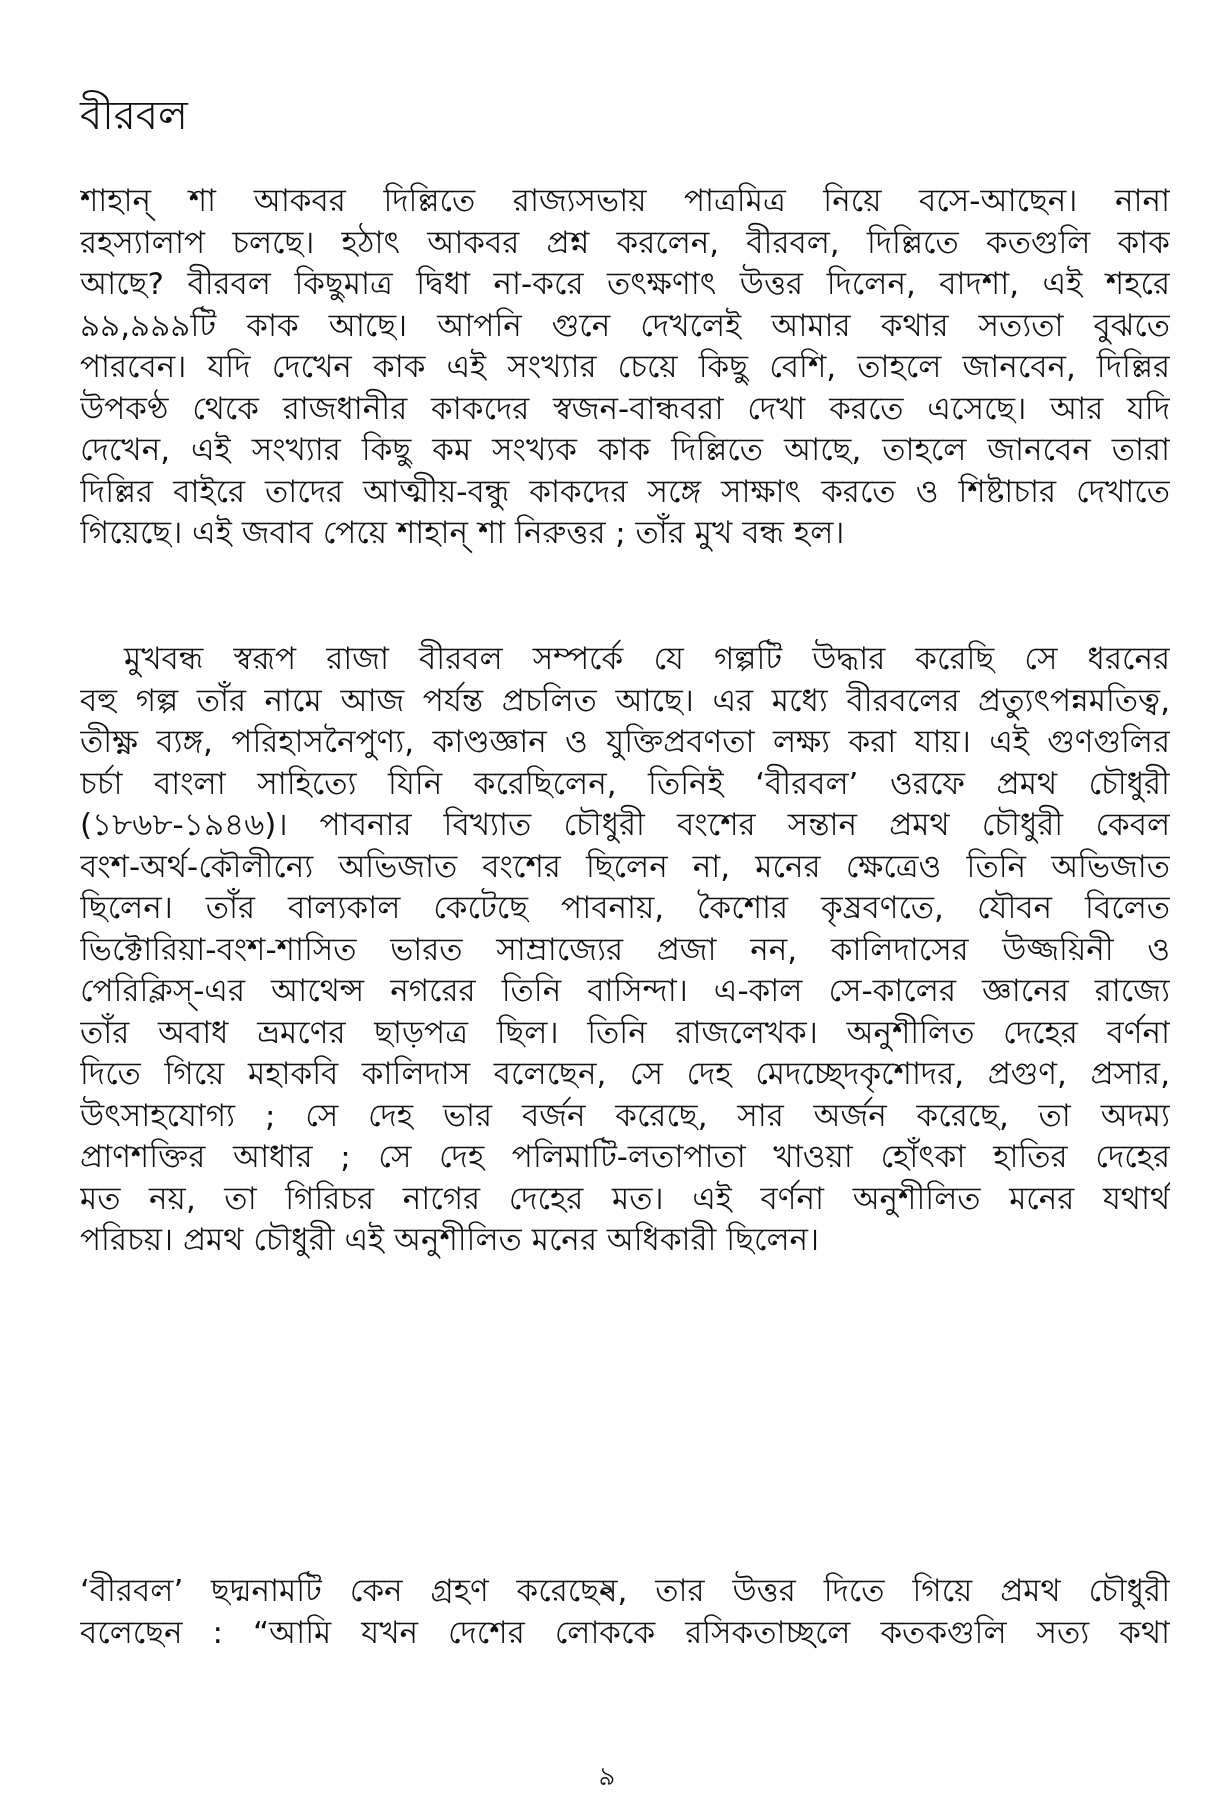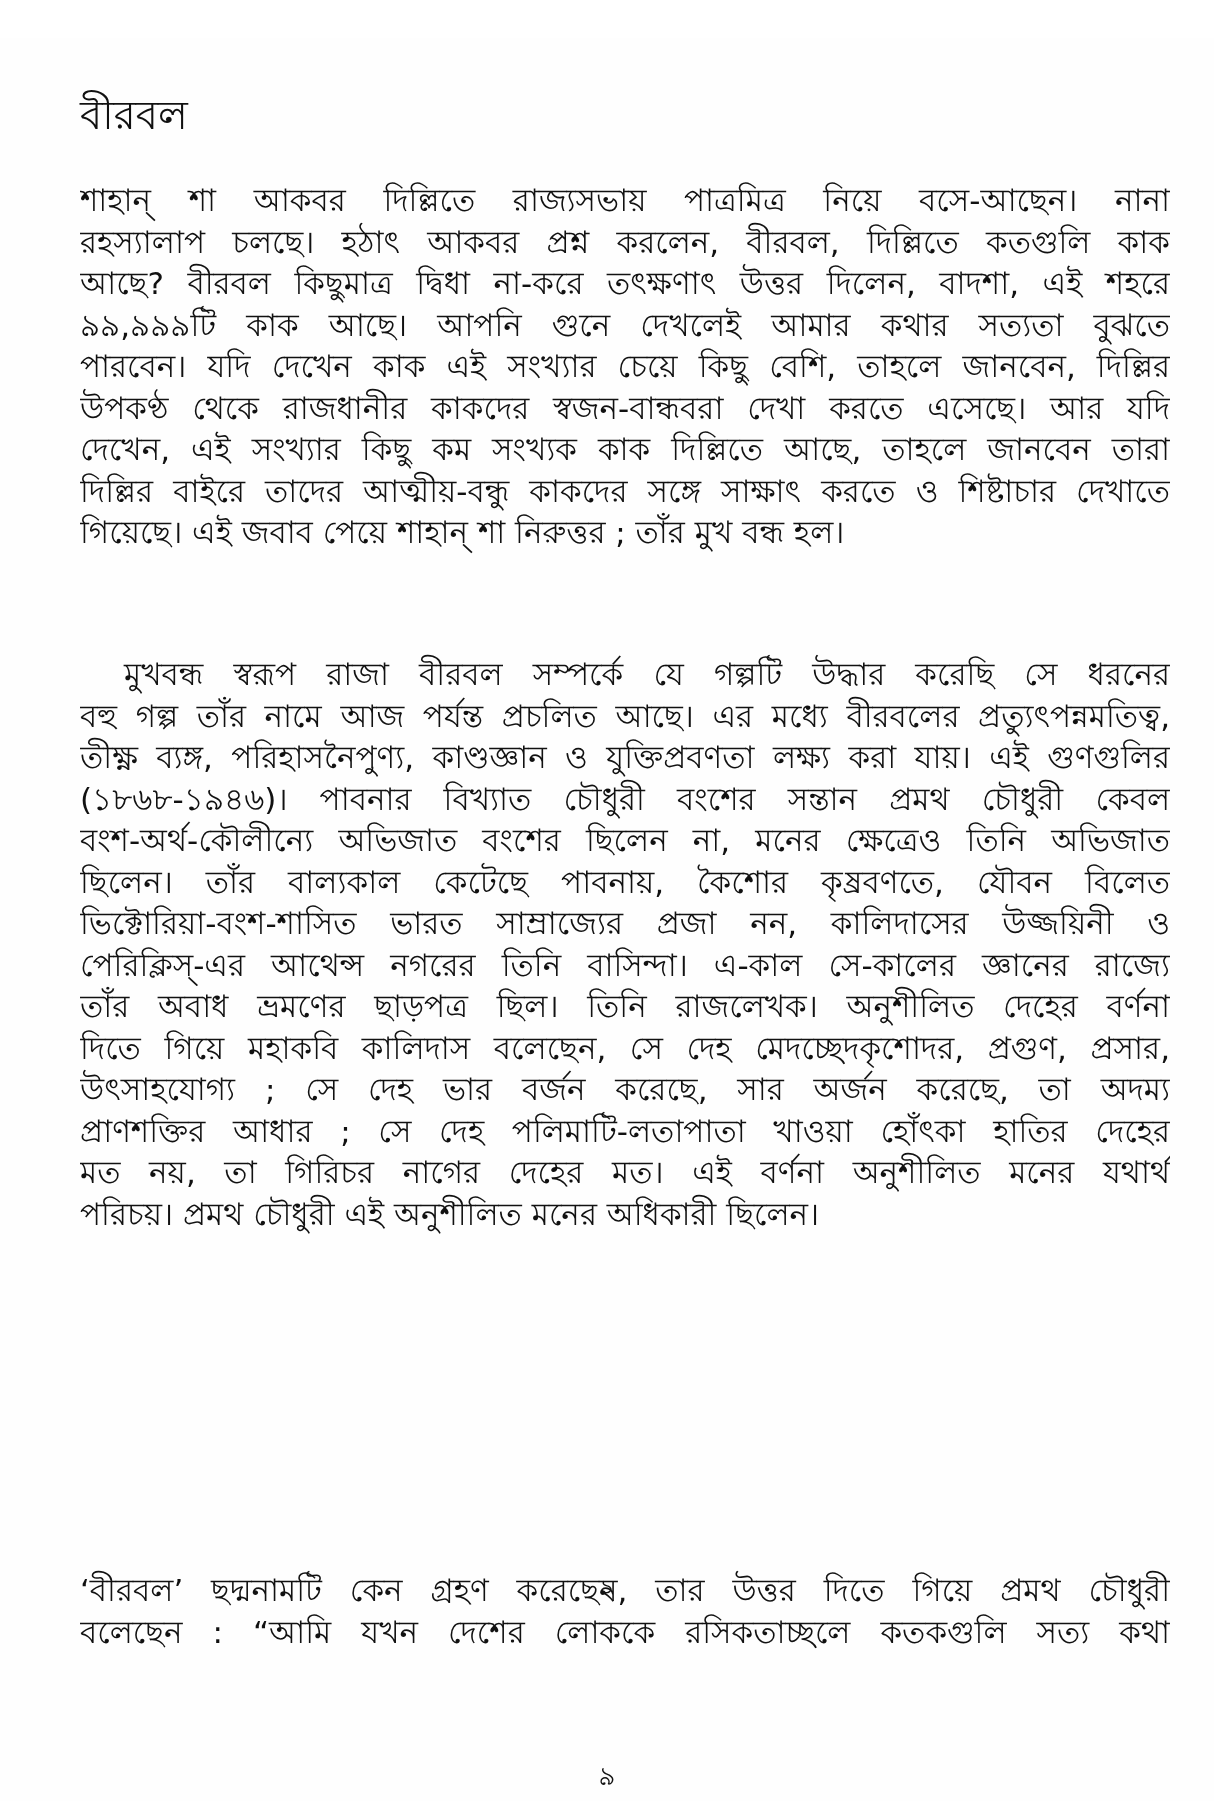--- a/index.html
+++ b/index.html
@@ -46,21 +46,21 @@
       text-align-last: justify;
       overflow: hidden;
     }
     .line.last {
       text-align-last: left;
     }
     .line.indent {
       padding-left: 44px;
     }
     #para1 { top: 142px; }
-    #para2 { top: 616px; }
+    #para2 { top: 600px; }
     .section-number {
       position: absolute;
       left: 0; width: 1214px;
       top: 1532px;
       text-align: center;
       font-size: 28px;
       line-height: 40px;
     }
     #para3 { top: 1532px; }
     .page-number {
@@ -88,20 +88,21 @@
     <div class="line">উপকণ্ঠ থেকে রাজধানীর কাকদের স্বজন-বান্ধবরা দেখা করতে এসেছে। আর যদি</div>
     <div class="line">দেখেন, এই সংখ্যার কিছু কম সংখ্যক কাক দিল্লিতে আছে, তাহলে জানবেন তারা</div>
     <div class="line">দিল্লির বাইরে তাদের আত্মীয়-বন্ধু কাকদের সঙ্গে সাক্ষাৎ করতে ও শিষ্টাচার দেখাতে</div>
     <div class="line last">গিয়েছে। এই জবাব পেয়ে শাহান্‌ শা নিরুত্তর ; তাঁর মুখ বন্ধ হল।</div>
   </div>
 
   <div class="body-text" id="para2">
     <div class="line indent">মুখবন্ধ স্বরূপ রাজা বীরবল সম্পর্কে যে গল্পটি উদ্ধার করেছি সে ধরনের</div>
     <div class="line">বহু গল্প তাঁর নামে আজ পর্যন্ত প্রচলিত আছে। এর মধ্যে বীরবলের প্রত্যুৎপন্নমতিত্ব,</div>
     <div class="line">তীক্ষ্ণ ব্যঙ্গ, পরিহাসনৈপুণ্য, কাণ্ডজ্ঞান ও যুক্তিপ্রবণতা লক্ষ্য করা যায়। এই গুণগুলির</div>
+    <div class="line">চর্চা বাংলা সাহিত্যে যিনি করেছিলেন, তিনিই ‘বীরবল’ ওরফে প্রমথ চৌধুরী</div>
     <div class="line">(১৮৬৮-১৯৪৬)। পাবনার বিখ্যাত চৌধুরী বংশের সন্তান প্রমথ চৌধুরী কেবল</div>
     <div class="line">বংশ-অর্থ-কৌলীন্যে অভিজাত বংশের ছিলেন না, মনের ক্ষেত্রেও তিনি অভিজাত</div>
     <div class="line">ছিলেন। তাঁর বাল্যকাল কেটেছে পাবনায়, কৈশোর কৃষ্রবণতে, যৌবন বিলেত</div>
     <div class="line">ভিক্টোরিয়া-বংশ-শাসিত ভারত সাম্রাজ্যের প্রজা নন, কালিদাসের উজ্জয়িনী ও</div>
     <div class="line">পেরিক্লিস্‌-এর আথেন্স নগরের তিনি বাসিন্দা। এ-কাল সে-কালের জ্ঞানের রাজ্যে</div>
     <div class="line">তাঁর অবাধ ভ্রমণের ছাড়পত্র ছিল। তিনি রাজলেখক। অনুশীলিত দেহের বর্ণনা</div>
     <div class="line">দিতে গিয়ে মহাকবি কালিদাস বলেছেন, সে দেহ মেদচ্ছেদকৃশোদর, প্রগুণ, প্রসার,</div>
     <div class="line">উৎসাহযোগ্য ; সে দেহ ভার বর্জন করেছে, সার অর্জন করেছে, তা অদম্য</div>
     <div class="line">প্রাণশক্তির আধার ; সে দেহ পলিমাটি-লতাপাতা খাওয়া হোঁৎকা হাতির দেহের</div>
     <div class="line">মত নয়, তা গিরিচর নাগের দেহের মত। এই বর্ণনা অনুশীলিত মনের যথার্থ</div>

